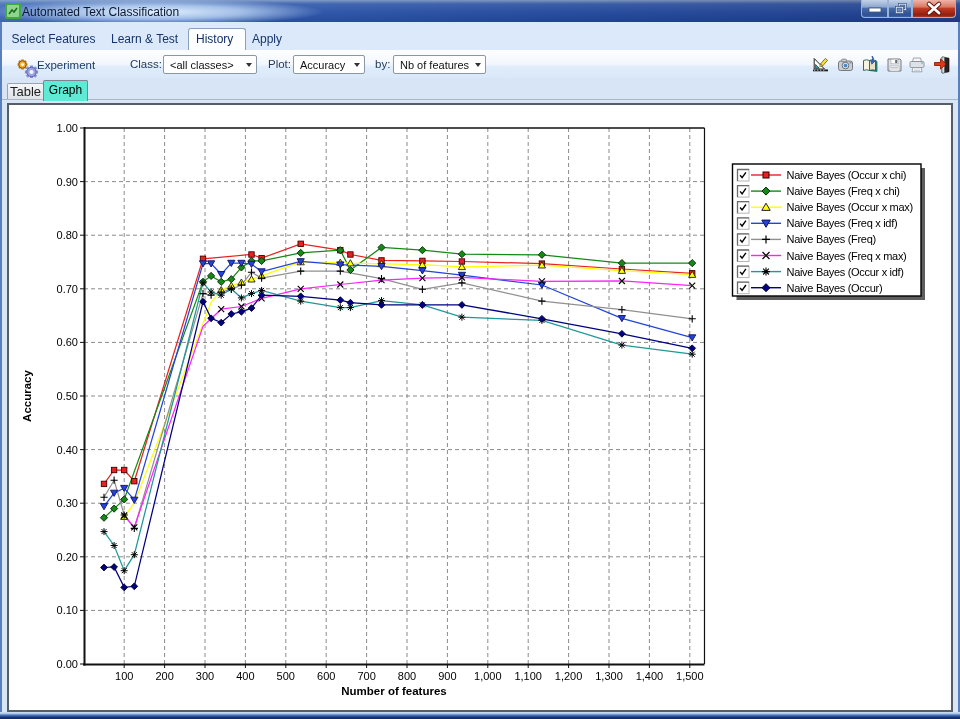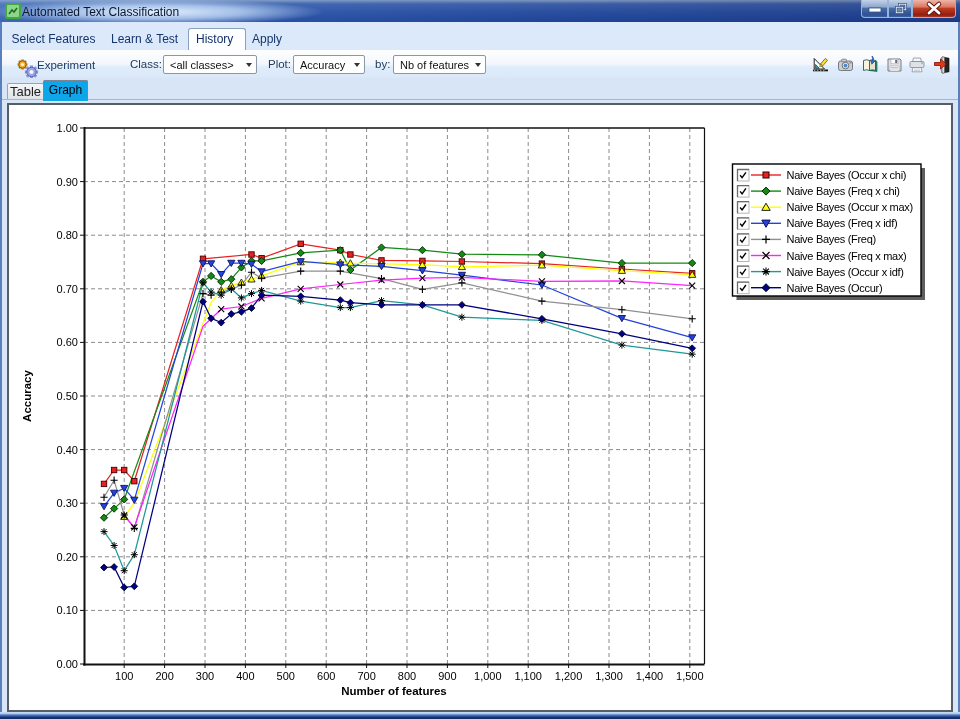--- a/index.html
+++ b/index.html
@@ -37,21 +37,21 @@
   .combo{position:absolute;top:5px;height:19px;background:#fff;border:1px solid #8a97a5;border-radius:2px;
     font-size:11px;color:#111;line-height:18px;padding-left:6px;box-sizing:border-box;}
   .combo .arr{position:absolute;right:4px;top:7px;width:0;height:0;border-left:3.5px solid transparent;
     border-right:3.5px solid transparent;border-top:4px solid #333;}
   #expbtn{position:absolute;left:12px;top:4px;width:110px;height:23px;font-size:11.5px;color:#1c3a66;}
   #expbtn span{position:absolute;left:23px;top:5px;}
   
   #subtabs{position:absolute;left:2px;top:78px;width:956px;height:25px;background:#d7e5f7;}
   #tabTable{position:absolute;left:5px;top:5px;width:35px;height:16px;background:linear-gradient(180deg,#f4f6f8,#dfe2e6);
     border:1px solid #9aa4b0;border-bottom:none;border-radius:2px 2px 0 0;font-size:13px;color:#222;text-align:center;line-height:16px;}
-  #tabGraph{position:absolute;left:41px;top:1.5px;width:43px;height:20px;background:#0ea5e9;
+  #tabGraph{position:absolute;left:41px;top:1.5px;width:43px;height:20px;background:#5eead4;
     border:1px solid #7a858f;border-bottom:none;border-radius:2px 2px 0 0;font-size:12px;color:#000;text-align:center;line-height:19px;z-index:3;}
   #subline{position:absolute;left:2px;top:99px;width:956px;height:1px;background:#aab6c4;z-index:2;}
   
   #panel{position:absolute;left:7px;top:103px;width:946px;height:608.5px;background:#fff;
     border:2px solid #555e66;box-sizing:border-box;}
   #chartsvg{position:absolute;left:0;top:0;width:960px;height:719px;}
   
   #bleft{position:absolute;left:0;top:22px;width:2px;height:692px;background:#5880bf;}
   #bright{position:absolute;right:0;top:22px;width:2px;height:692px;background:#5880bf;}
   #bbot{position:absolute;left:0;top:712px;width:960px;height:7px;

